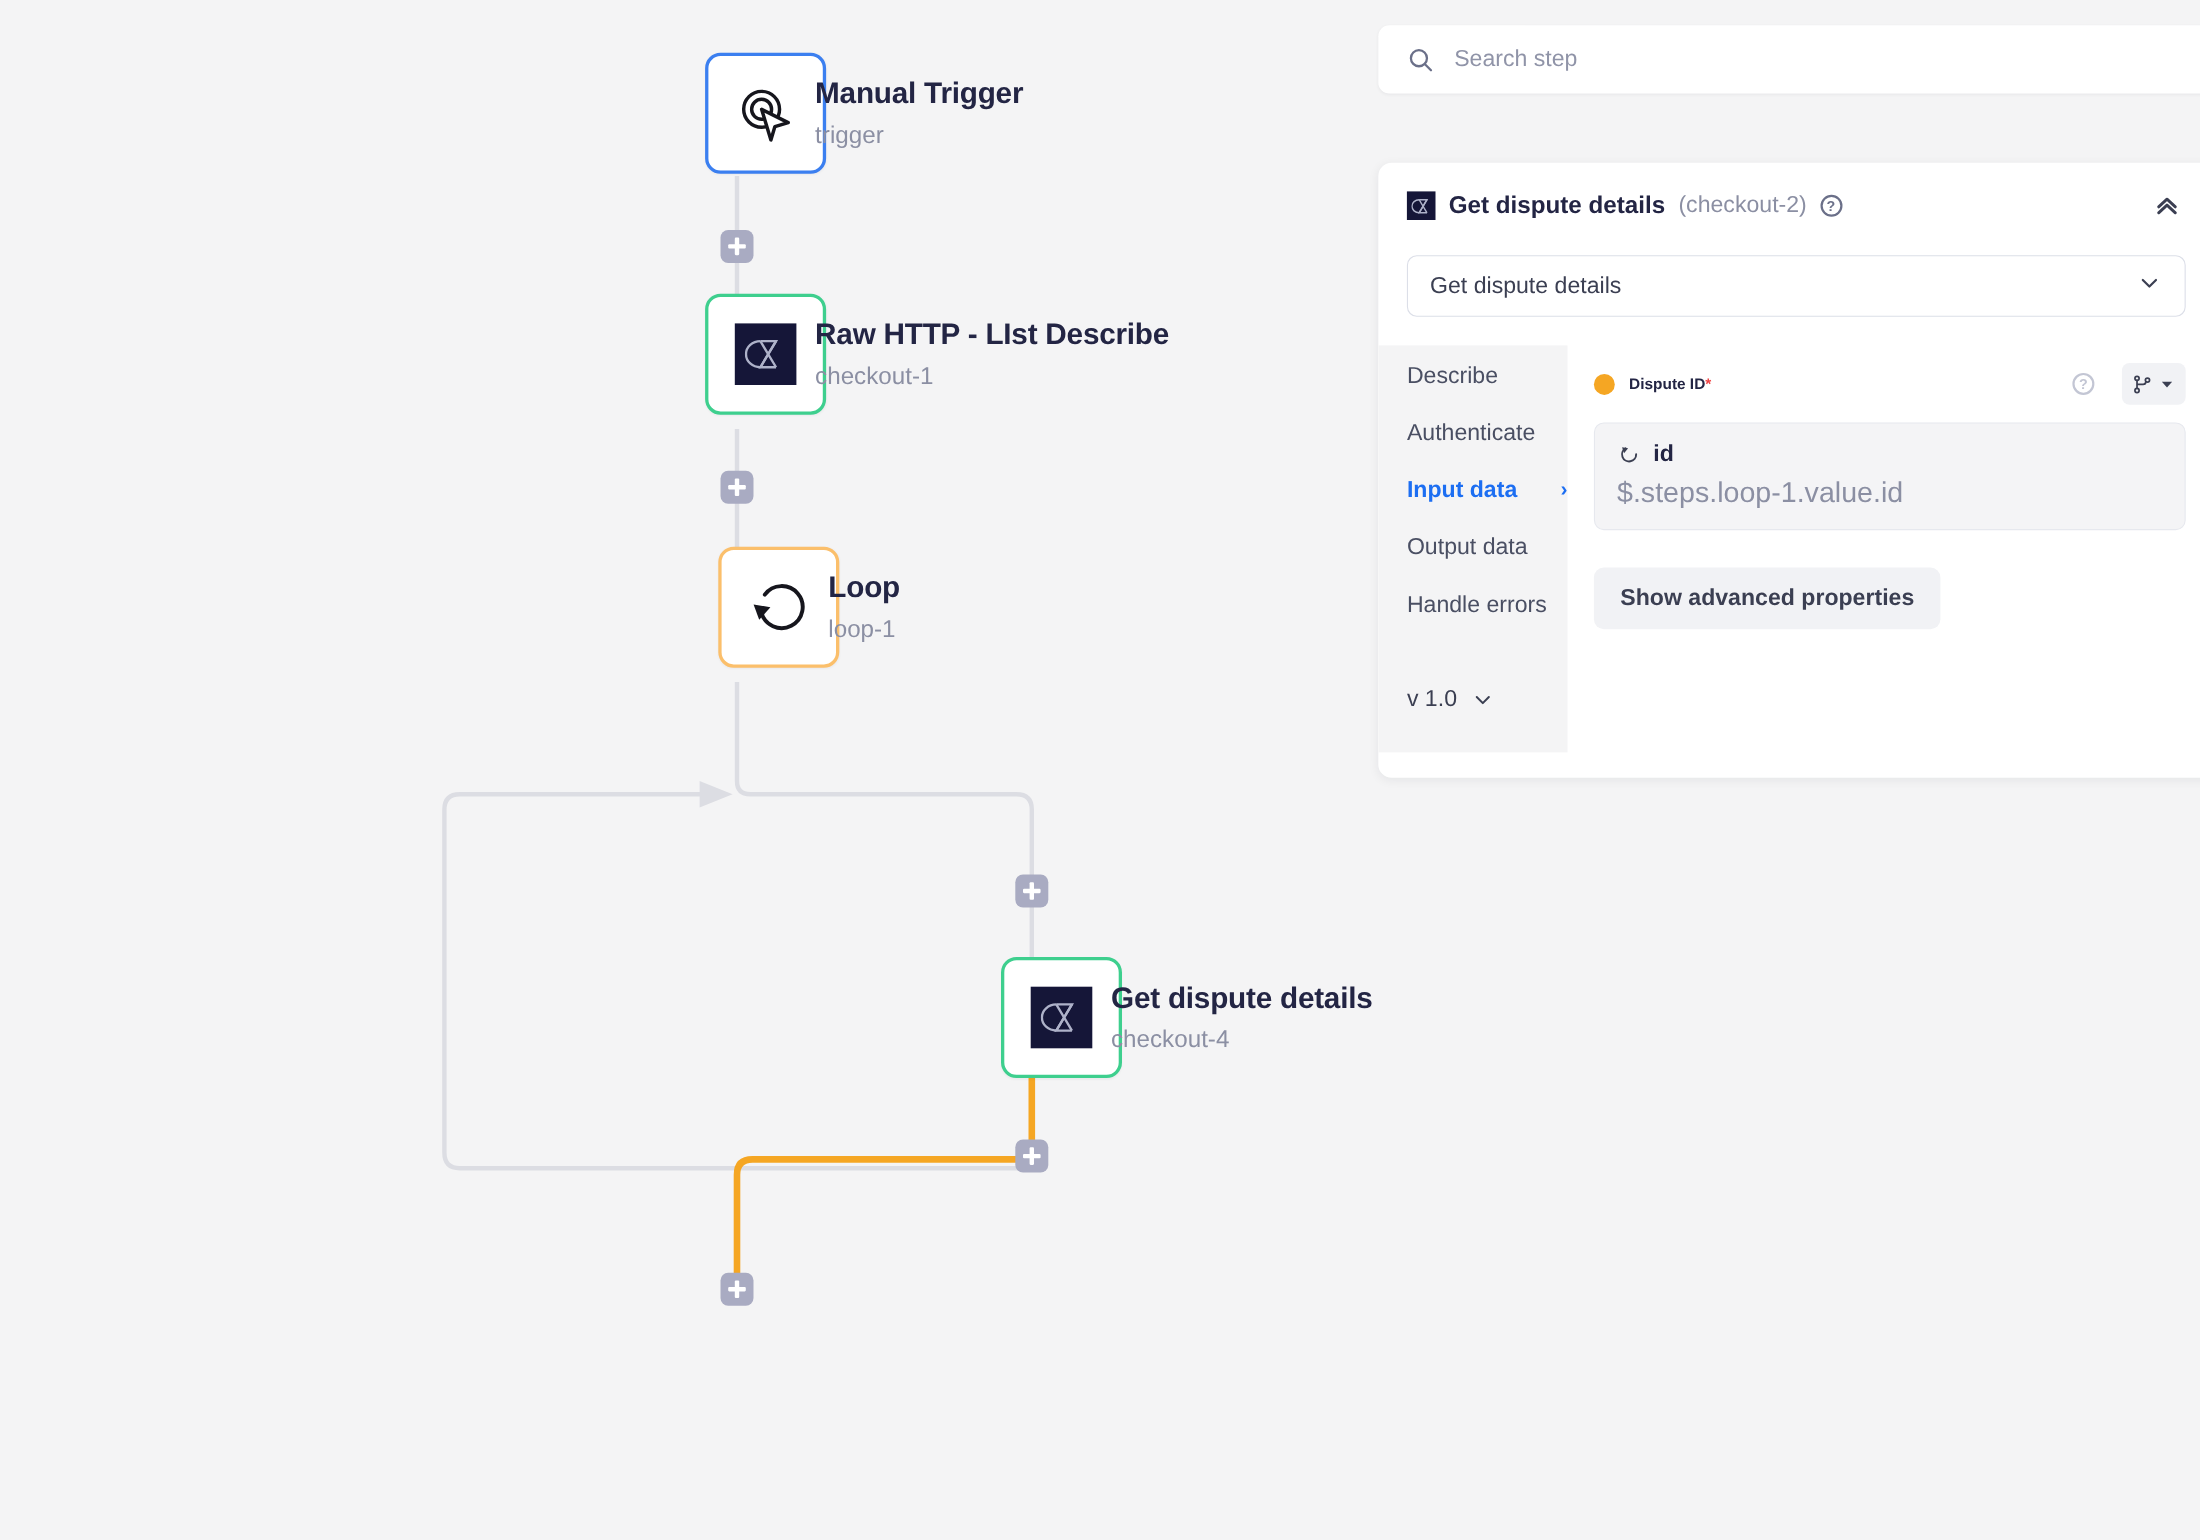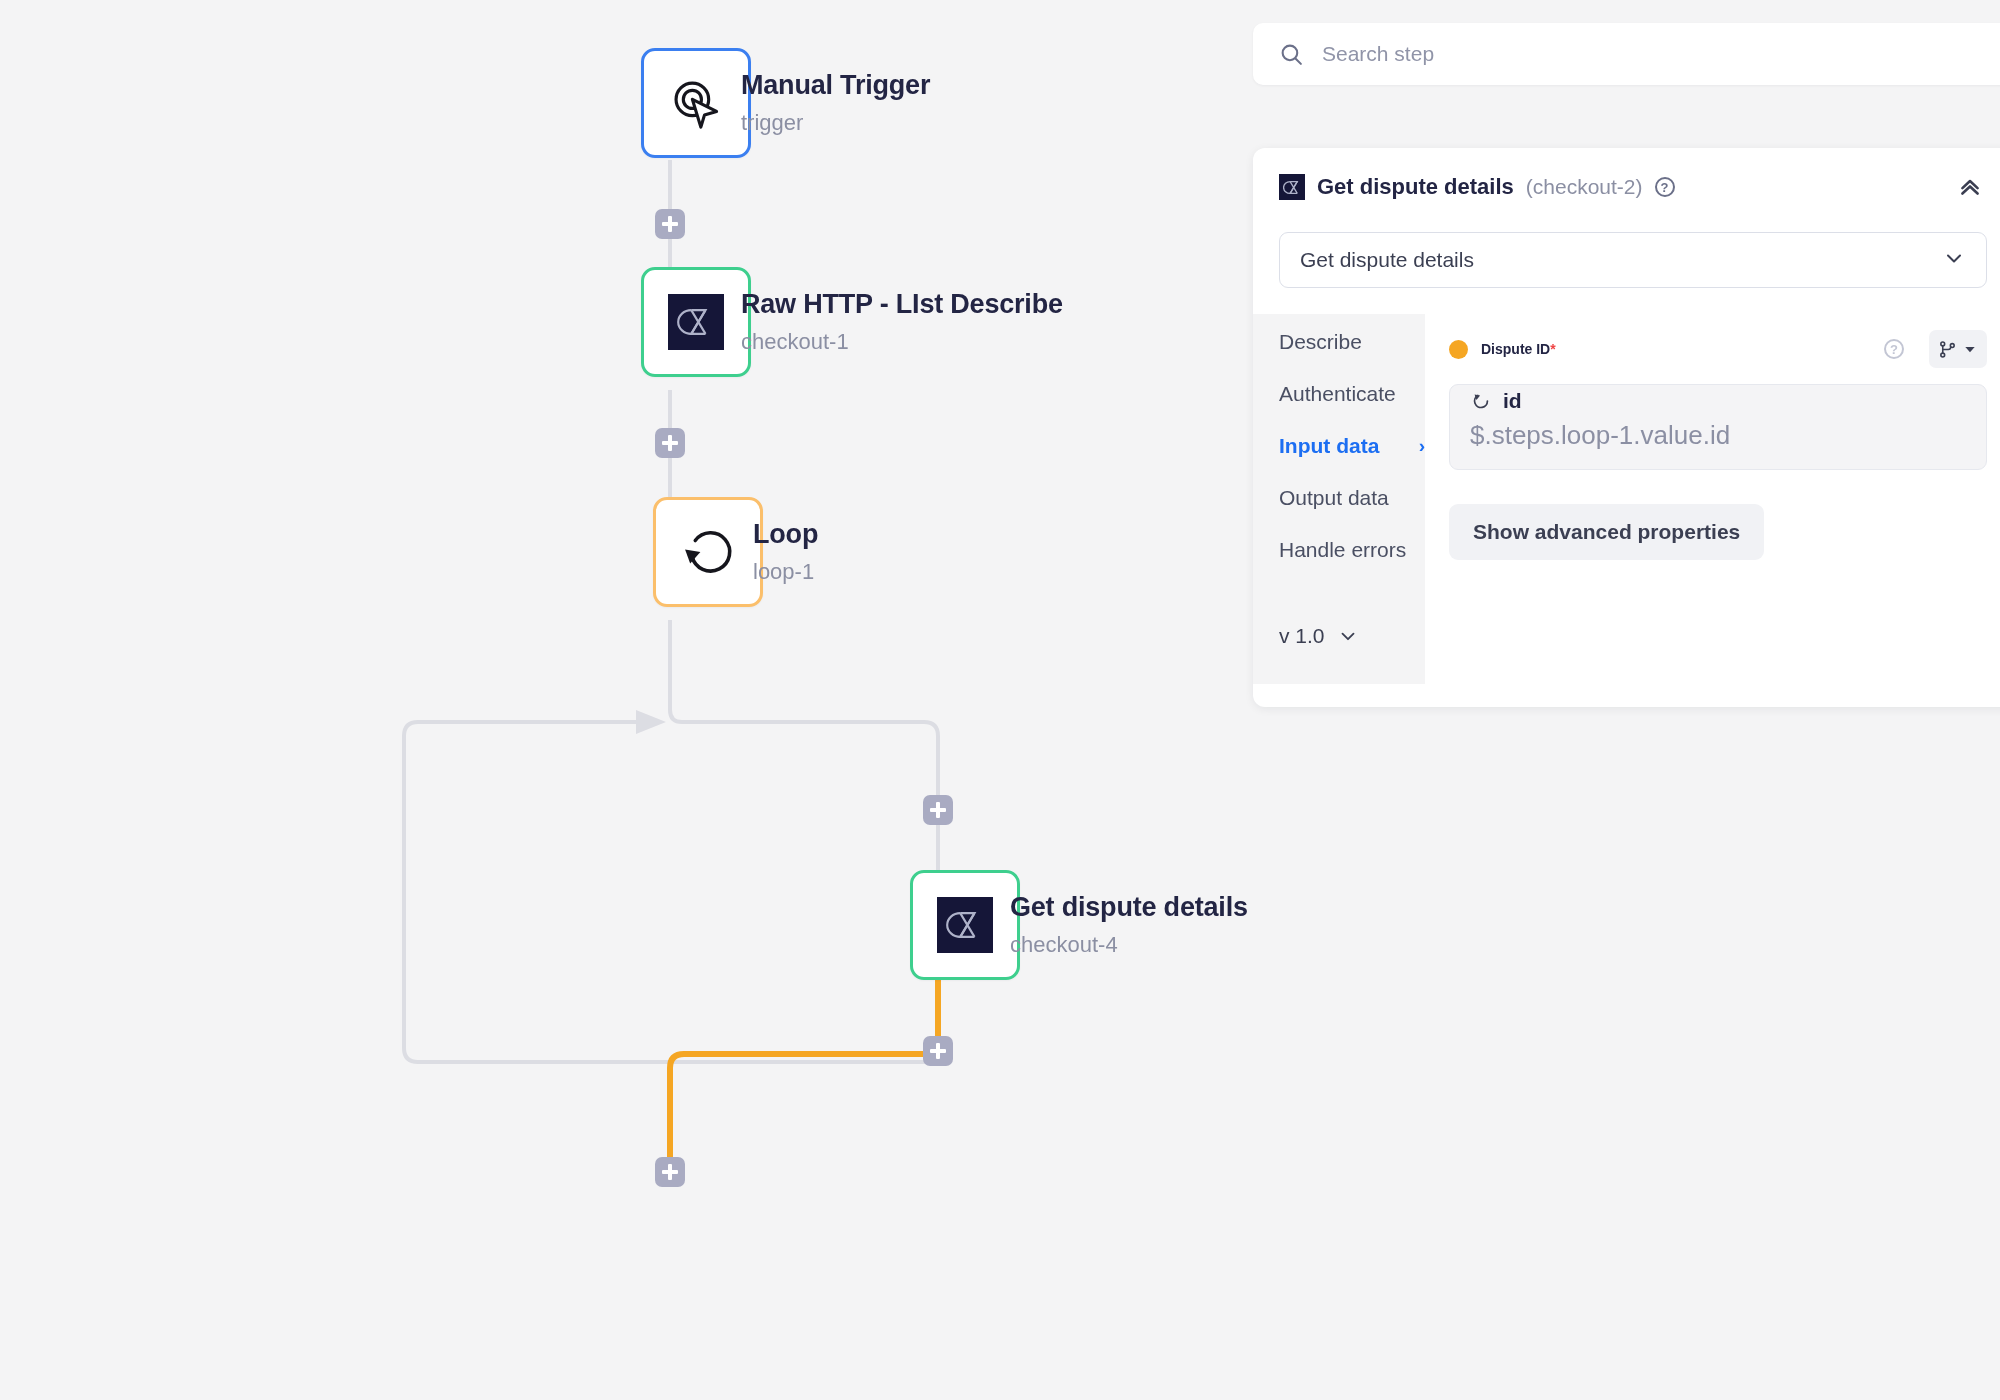--- a/index.html
+++ b/index.html
@@ -122,21 +122,21 @@
   .field-label .req { color: #ef4444; }
   .field-head .spacer { margin-left: auto; }
   .help-circle.muted { border-color: #c3c6d4; color: #c3c6d4; }
   .branch-btn {
     background: #f1f2f5; border-radius: 7px; height: 38px; width: 58px;
     display: flex; align-items: center; justify-content: center; gap: 5px;
     margin-left: 12px;
   }
   .value-box {
     margin-top: 16px; background: #f4f4f6; border: 1.5px solid #e6e8ee;
-    border-radius: 9px; padding: 4px 20px 18px 20px;
+    border-radius: 9px; padding: 16px 20px 18px 20px;
   }
   .value-row { display: flex; align-items: center; gap: 11px; }
   .value-key { font-size: 21px; font-weight: 700; color: #232544; }
   .value-path { font-size: 26px; color: #8b8fa3; margin-top: 7px; }
   .adv-btn {
     margin-top: 34px; display: inline-flex; align-items: center;
     background: #f1f2f5; border-radius: 9px; height: 56px; padding: 0 24px;
     font-size: 21px; font-weight: 700; color: #3b3f52;
   }
 </style>

